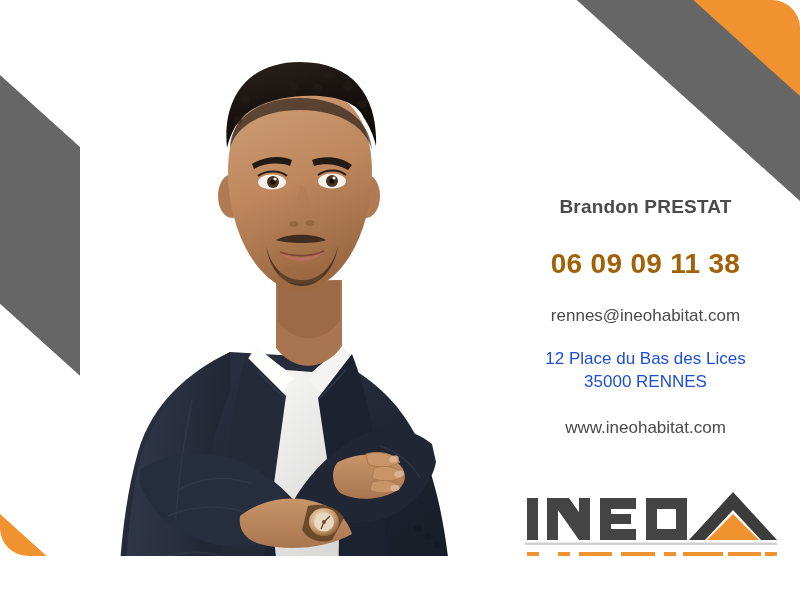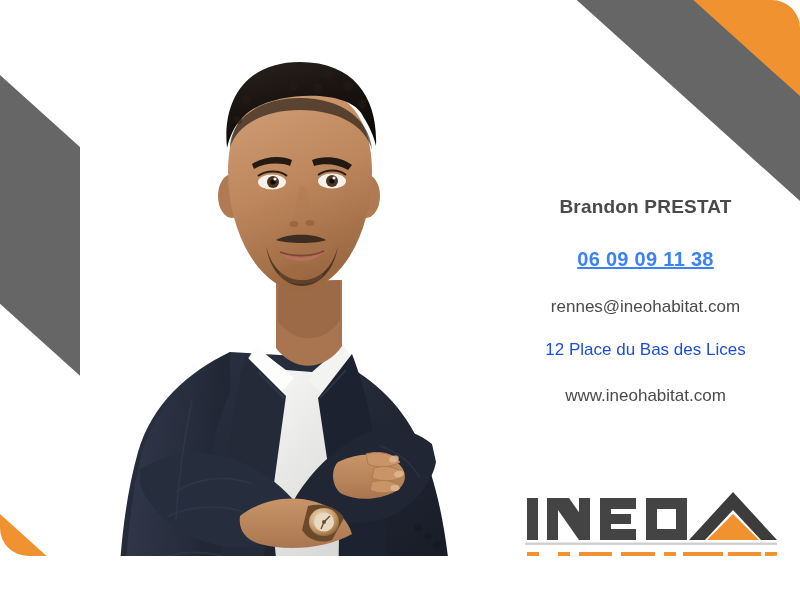--- a/index.html
+++ b/index.html
@@ -67,26 +67,25 @@
     color:#4a4a4a;
   }
   #contact-name{
     font-size:19px;font-weight:bold;
     color:#4a4a4a;
     letter-spacing:.2px;
     margin:0 0 30px 0;
     white-space:nowrap;
   }
   #contact-phone{
-    font-size:20px;font-weight:bold;
-    color:#3b82f6;
+    font-size:28px;font-weight:bold;
+    color:#a16207;
     letter-spacing:.3px;
     margin:0 0 26px 0;
     white-space:nowrap;
-    text-decoration:underline;
   }
   #contact-email{
     font-size:17px;font-weight:normal;
     color:#4a4a4a;
     margin:5px 0 22px 0;
     white-space:nowrap;
   }
   #contact-address{
     font-size:17px;font-weight:normal;
     color:#1d4ed8;
@@ -312,20 +311,21 @@
 
   <div id="contact">
     <div id="contact-name">Brandon PRESTAT</div>
 
     <div id="contact-phone">06 09 09 11 38</div>
 
     <div id="contact-email">rennes@ineohabitat.com</div>
 
     <div id="contact-address">
       <span class="addr-line">12 Place du Bas des Lices</span>
+      <span class="addr-line">35000 RENNES</span>
     </div>
 
     <div id="contact-website">www.ineohabitat.com</div>
   </div>
 
   <div id="logo">
     <svg id="logo-svg" viewBox="0 0 252 105" xmlns="http://www.w3.org/2000/svg">
 
       <g fill="#444444">
 

